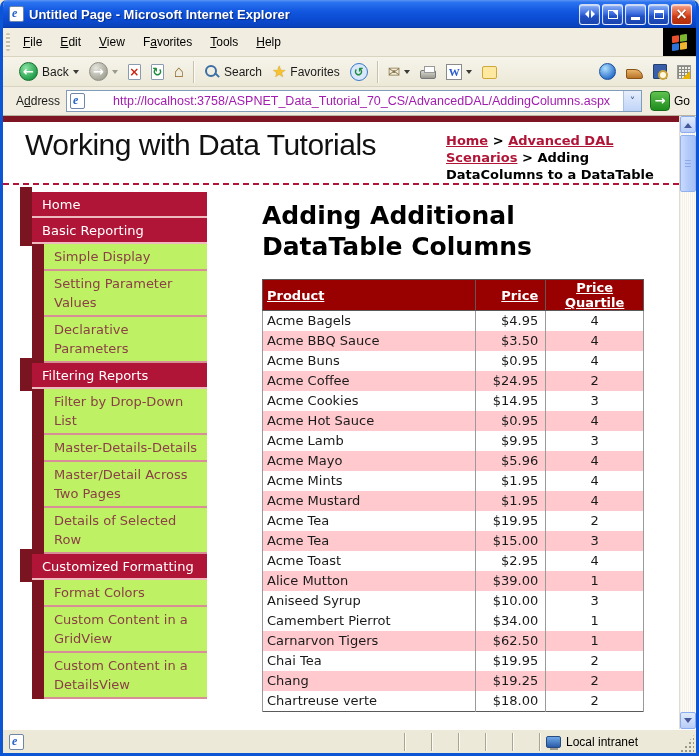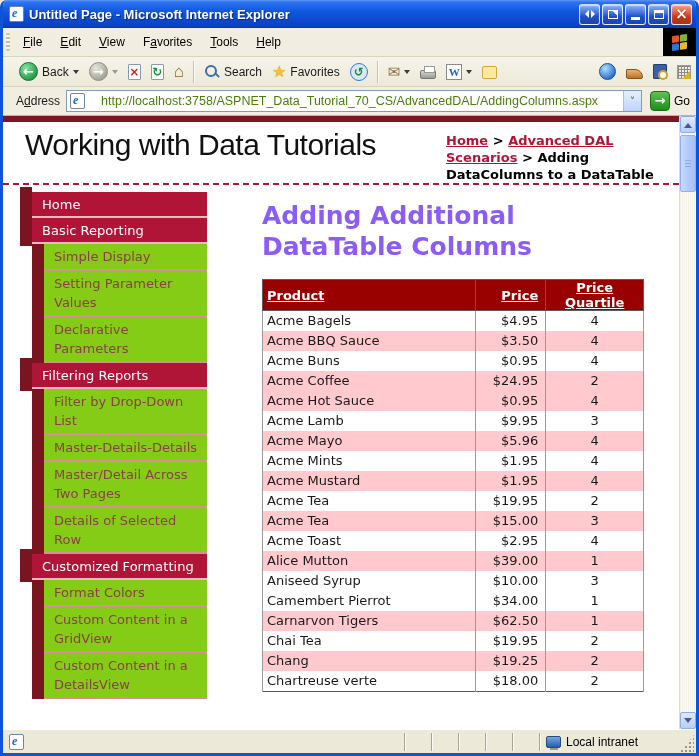--- a/index.html
+++ b/index.html
@@ -62,42 +62,42 @@
   .msgr{width:17px;height:17px;border-radius:50%;background:radial-gradient(circle at 35% 30%,#aee0ff,#2268c8 80%);border:1px solid #1a4e9a;}
   .shoe{width:17px;height:10px;background:linear-gradient(180deg,#e8b468,#b9742a);border:1px solid #8a5418;border-radius:1px 8px 2px 2px;margin-top:4px;}
   .booksearch{width:14px;height:15px;background:#3a5ea8;border:1px solid #24406e;border-radius:1px;position:relative;}
   .booksearch::after{content:"";position:absolute;right:-2px;bottom:-2px;width:6px;height:6px;border:2px solid #caa23a;border-radius:50%;background:#fff8e0;}
   .gridbolt{width:14px;height:14px;background-image:linear-gradient(90deg,#8a8a80 1px,transparent 1px),linear-gradient(#8a8a80 1px,transparent 1px);background-size:3px 3px;background-color:#f0f0ea;border:1px solid #999;position:relative;}
   .gridbolt::after{content:"";position:absolute;right:0;bottom:-1px;width:0;height:0;border:4px solid transparent;border-bottom-color:#e8b400;border-right-color:#e8b400;}
   
   .addressbar{height:29px;flex:0 0 29px;background:#f1eee1;border-bottom:1px solid #b8b4a0;display:flex;align-items:center;font-size:12px;}
   .addr-label{color:#1a1a1a;margin:0 6px 0 2px;}
   .addr-input{flex:1;height:22px;background:#fff;border:1px solid #7f9db9;display:flex;align-items:center;padding:0 0 0 3px;}
-  .addr-url{flex:1;font-size:12.5px;color:#4d7c0f;margin-left:4px;white-space:nowrap;overflow:hidden;padding-left:12px;}
+  .addr-url{flex:1;font-size:12.5px;color:#a21caf;margin-left:16px;white-space:nowrap;overflow:hidden;padding-left:12px;}
   .addr-drop{width:18px;height:20px;background:linear-gradient(180deg,#e6eefb,#c0d4f8);border-left:1px solid #a8c0e8;display:flex;align-items:center;justify-content:center;color:#3a5a9a;font:bold 10px "DejaVu Sans",sans-serif;}
   .gobtn{display:flex;align-items:center;gap:4px;margin:0 6px 0 8px;}
   .go-ic{width:20px;height:20px;border-radius:4px;background:linear-gradient(180deg,#5fc24f,#1e8c1e);border:1px solid #1a6e1a;color:#fff;font:bold 13px/18px "DejaVu Sans",sans-serif;text-align:center;}
   .go-label{font-size:12px;color:#000;}
   
   .page{flex:1;position:relative;background:#fff;overflow:hidden;font-family:"DejaVu Sans",sans-serif;padding-left:34px;}
   .content{position:absolute;left:0;top:0;right:17px;bottom:0;overflow:hidden;}
   .top-strip{position:absolute;left:0;top:0;right:0;height:6px;background:#7d1522;}
   .page-header{position:absolute;left:0;right:0;top:6px;height:63px;border-bottom:2px dashed #b01537;background:#fff;}
   .site-title{position:absolute;left:22px;top:6px;font-family:"Liberation Sans",sans-serif;font-size:30px;letter-spacing:-0.5px;color:#111;white-space:nowrap;}
   .breadcrumb{position:absolute;left:443px;top:10px;width:222px;font-size:13px;font-weight:bold;line-height:17px;color:#000;}
   .bc-link{color:#b01537;text-decoration:underline;cursor:pointer;}
   
   .sidebar{position:absolute;left:17px;top:76px;width:187px;font-size:13px;}
   .item-header{position:relative;margin-left:12px;background:#b01537;color:#fff;padding:3px 4px 2px 10px;line-height:19px;border-bottom:2px solid #efb9c0;z-index:2;}
   .item-header::before{content:"";position:absolute;left:-12px;top:-5px;bottom:-4px;width:12px;background:#7a1420;}
-  .item-sub{position:relative;margin-left:24px;background:#84cc16;color:#8a4046;padding:3px 4px 3px 10px;line-height:19px;border-bottom:2px solid #d88e96;z-index:1;}
+  .item-sub{position:relative;margin-left:24px;background:#bef264;color:#8a4046;padding:3px 4px 3px 10px;line-height:19px;border-bottom:2px solid #d88e96;z-index:1;}
   .item-sub::before{content:"";position:absolute;left:-12px;top:0;bottom:-2px;width:12px;background:#7a1420;}
   
   .main{position:absolute;left:259px;top:84px;width:400px;}
-  .main-heading{font-size:25px;font-weight:bold;line-height:31px;color:#8b5cf6;width:350px;margin:0 0 17px 0;}
+  .main-heading{font-size:25px;font-weight:bold;line-height:31px;color:#000000;width:350px;margin:0 0 17px 0;}
   table.grid{border-collapse:collapse;width:382px;font-size:13px;}
   table.grid th{background:#990000;color:#fff;font-weight:bold;height:26px;border:1px solid #5a5a5a;padding:0 4px;}
   table.grid th .hlink{text-decoration:underline;cursor:pointer;}
   table.grid td{border-left:1px solid #9a9a9a;border-right:1px solid #9a9a9a;padding:0 4px;height:20px;line-height:20px;color:#1a1a1a;white-space:nowrap;}
   table.grid tr.alt td{background:#ffc9ce;}
   table.grid .col-product{width:214px;text-align:left;}
   table.grid .col-price{width:70px;text-align:right;padding-right:7px;}
   table.grid .col-quartile{width:98px;text-align:center;}
   table.grid{border:1px solid #5a5a5a;}
   
@@ -294,20 +294,25 @@
               <tr>
                 <td class="col-product">Acme Buns</td>
                 <td class="col-price">$0.95</td>
                 <td class="col-quartile">4</td>
               </tr>
               <tr class="alt">
                 <td class="col-product">Acme Coffee</td>
                 <td class="col-price">$24.95</td>
                 <td class="col-quartile">2</td>
               </tr>
+              <tr>
+                <td class="col-product">Acme Cookies</td>
+                <td class="col-price">$14.95</td>
+                <td class="col-quartile">3</td>
+              </tr>
               <tr class="alt">
                 <td class="col-product">Acme Hot Sauce</td>
                 <td class="col-price">$0.95</td>
                 <td class="col-quartile">4</td>
               </tr>
               <tr>
                 <td class="col-product">Acme Lamb</td>
                 <td class="col-price">$9.95</td>
                 <td class="col-quartile">3</td>
               </tr>

